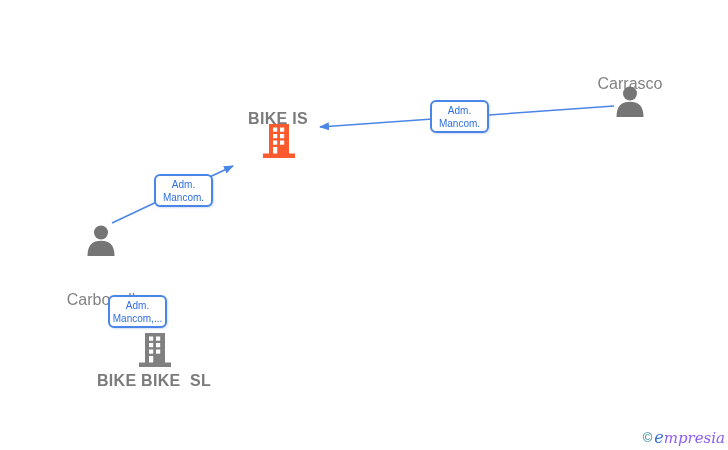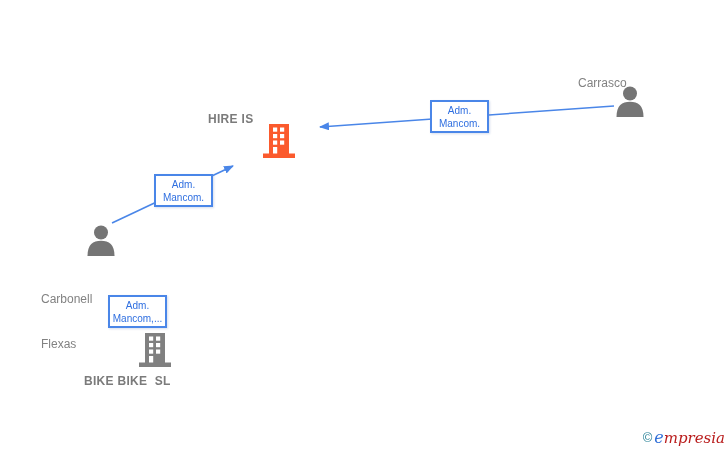--- a/index.html
+++ b/index.html
@@ -18,37 +18,37 @@
     pointer-events: none;
     z-index: 1;
   }
   .edge-label {
     position: absolute;
     z-index: 3;
     width: 59px;
     height: 33px;
     background: #ffffff;
     border: 2px solid #4a86e8;
-    border-radius: 0;
+    border-radius: 6px;
     box-shadow: 1px 1px 2px rgba(110,140,190,0.28);
     color: #2f6fe0;
     font-size: 10px;
     line-height: 13px;
     text-align: center;
     display: flex;
     flex-direction: column;
     justify-content: center;
     box-sizing: border-box;
   }
   .node { position: absolute; z-index: 2; }
   .node-label {
     position: absolute;
-    text-align: left;
+    text-align: center;
     color: #828282;
-    font-size: 12px;
+    font-size: 16px;
     line-height: 15px;
     white-space: pre-wrap;
   }
   .node-label.company {
     font-weight: bold;
     color: #7b7b7b;
     line-height: 14px;
     letter-spacing: 0.3px;
   }
   .node-icon { position: absolute; }
@@ -68,21 +68,21 @@
     vertical-align: 1px;
     margin-right: 2px;
   }
   #footer-brand .brand-e {
     color: #2f6fd8;
     font-style: italic;
     font-family: "DejaVu Serif", serif;
     font-size: 16px;
   }
   #footer-brand .brand-rest {
-    color: #b91c1c;
+    color: #8b5cf6;
     font-style: italic;
     font-family: "DejaVu Serif", serif;
   }
 </style>
 </head>
 <body>
 
 <div id="canvas">
 
   <svg id="edges" viewBox="0 0 728 450" xmlns="http://www.w3.org/2000/svg">
@@ -90,21 +90,21 @@
       <marker id="arrowhead" markerWidth="12" markerHeight="10" refX="9" refY="4" orient="auto" markerUnits="userSpaceOnUse">
         <path d="M0,0 L10,4 L0,8 Z" fill="#4a86e8"></path>
       </marker>
     </defs>
     <line x1="614" y1="106" x2="320" y2="127" stroke="#4a86e8" stroke-width="1.6" marker-end="url(#arrowhead)"></line>
     <line x1="112" y1="223" x2="233" y2="166" stroke="#4a86e8" stroke-width="1.6" marker-end="url(#arrowhead)"></line>
   </svg>
 
   <div class="node">
     <div class="node-label company" style="left:208px; top:84px; width:140px; position:absolute;">
-      <div>HIRE IS</div>
+      <div>BIKE IS</div>
     </div>
     <svg class="node-icon" style="left:262px; top:124px;" width="34" height="34" viewBox="0 0 34 34" xmlns="http://www.w3.org/2000/svg">
       <rect x="1" y="29.5" width="32" height="4.5" fill="#fb5a2d"></rect>
       <rect x="7" y="0" width="20" height="30" fill="#fb5a2d"></rect>
       <rect x="11" y="3.5" width="4.2" height="4.2" fill="#ffffff"></rect>
       <rect x="18" y="3.5" width="4.2" height="4.2" fill="#ffffff"></rect>
       <rect x="11" y="10" width="4.2" height="4.2" fill="#ffffff"></rect>
       <rect x="18" y="10" width="4.2" height="4.2" fill="#ffffff"></rect>
       <rect x="11" y="16.5" width="4.2" height="4.2" fill="#ffffff"></rect>
       <rect x="18" y="16.5" width="4.2" height="4.2" fill="#ffffff"></rect>
@@ -122,21 +122,20 @@
     </svg>
   </div>
 
   <div class="node">
     <svg class="node-icon" style="left:85px; top:225px;" width="32" height="31" viewBox="0 0 32 31" xmlns="http://www.w3.org/2000/svg">
       <circle cx="16" cy="7.5" r="7" fill="#757575"></circle>
       <path d="M2.5,31 C2.5,19.5 8,15.8 16,15.8 C24,15.8 29.5,19.5 29.5,31 Z" fill="#757575"></path>
     </svg>
     <div class="node-label" style="left:41px; top:262px; width:120px; position:absolute;">
       <div>Carbonell</div>
-      <div>Flexas</div>
     </div>
   </div>
 
   <div class="node">
     <svg class="node-icon" style="left:138px; top:333px;" width="34" height="34" viewBox="0 0 34 34" xmlns="http://www.w3.org/2000/svg">
       <rect x="1" y="29.5" width="32" height="4.5" fill="#808080"></rect>
       <rect x="7" y="0" width="20" height="30" fill="#808080"></rect>
       <rect x="11" y="3.5" width="4.2" height="4.2" fill="#ffffff"></rect>
       <rect x="18" y="3.5" width="4.2" height="4.2" fill="#ffffff"></rect>
       <rect x="11" y="10" width="4.2" height="4.2" fill="#ffffff"></rect>

